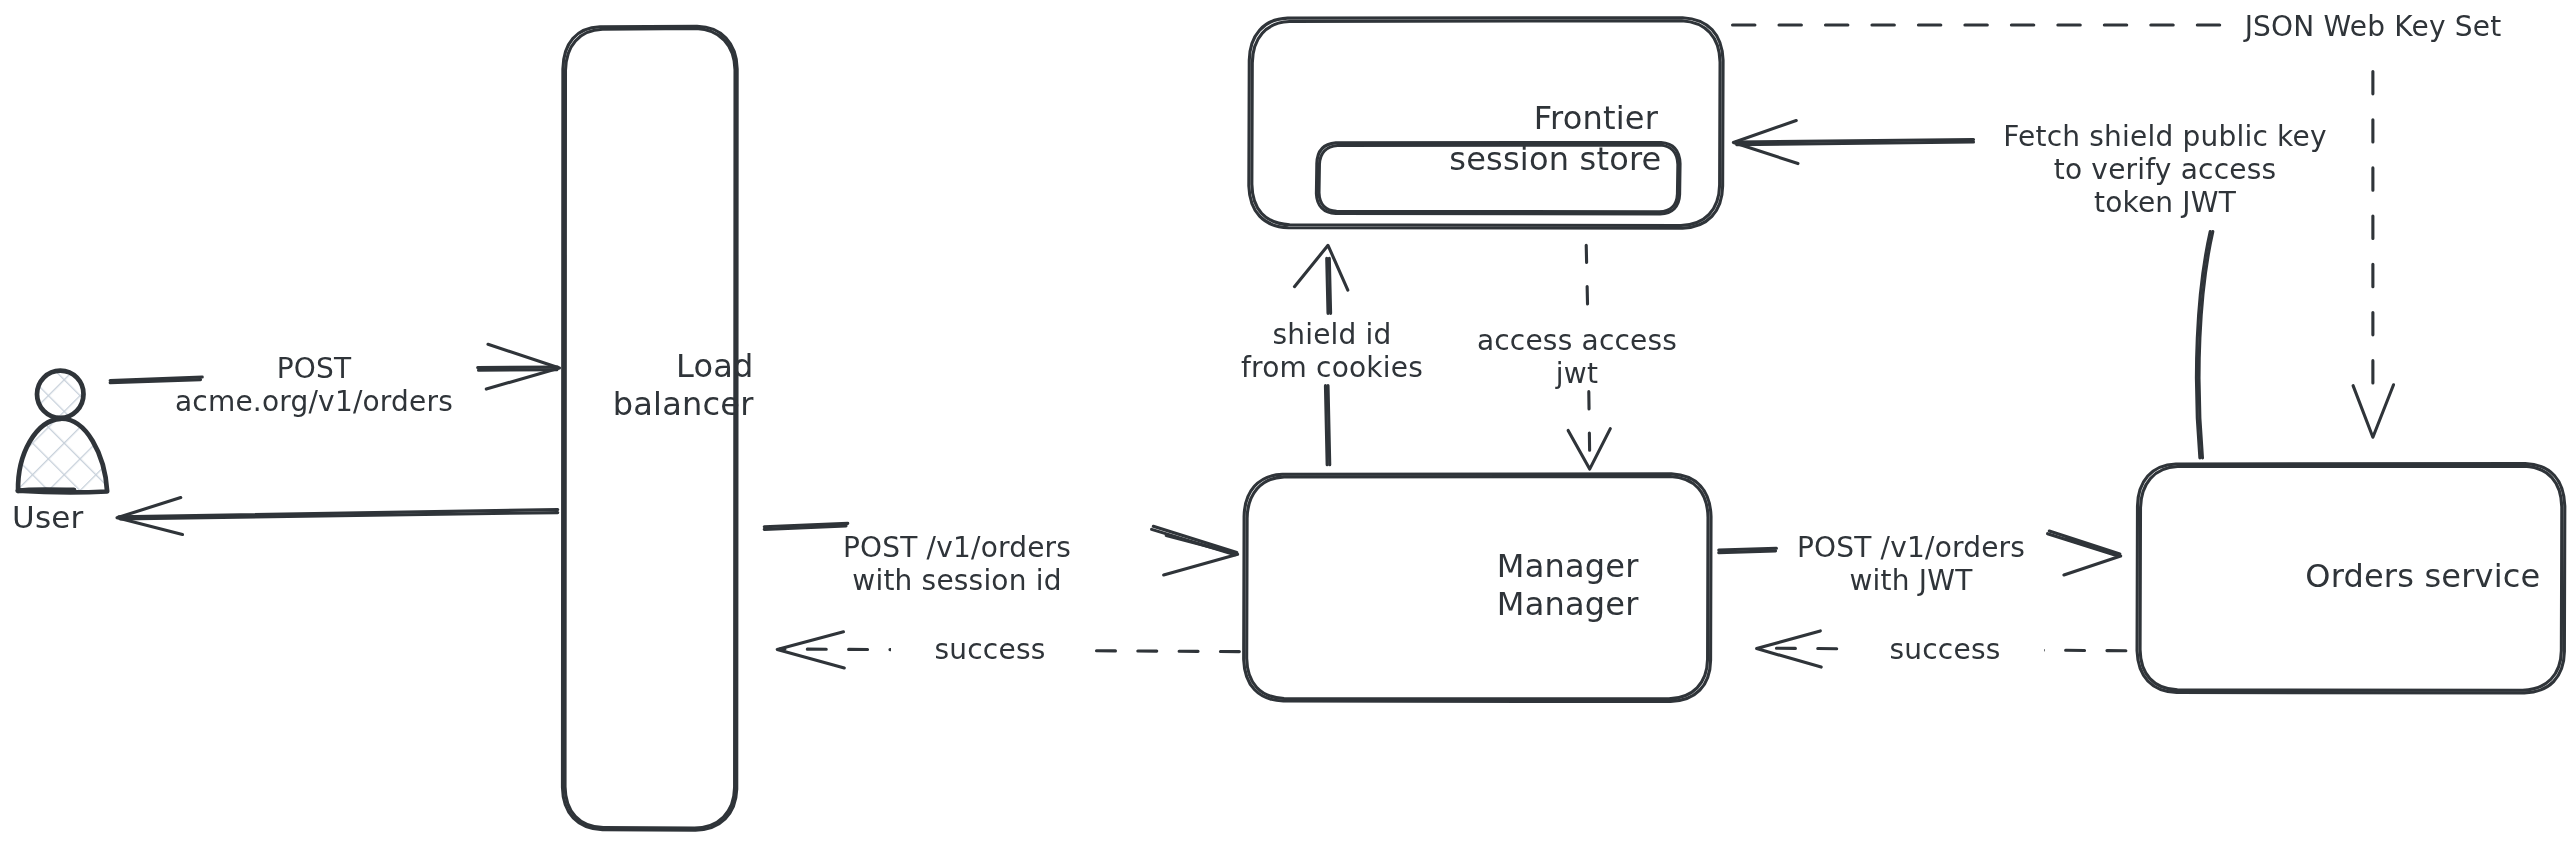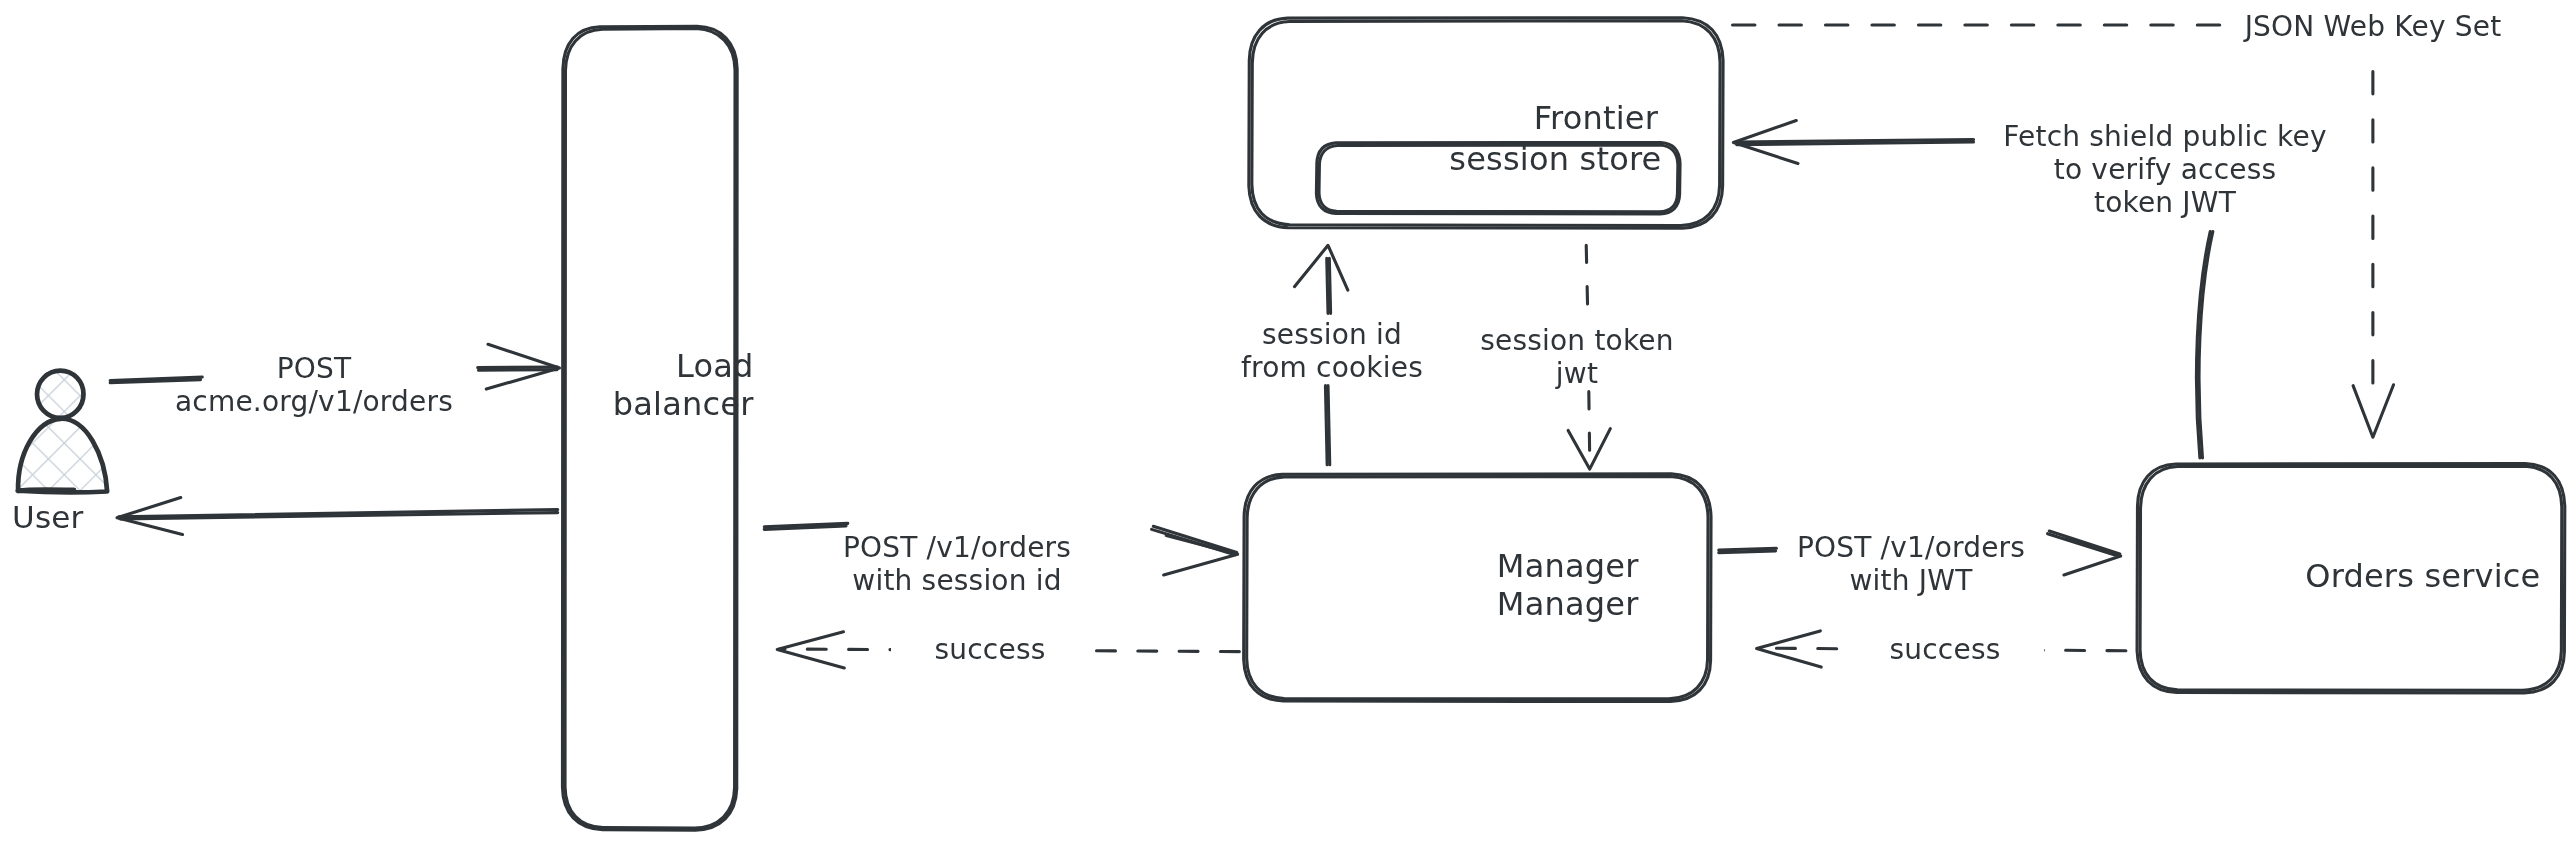--- a/index.html
+++ b/index.html
@@ -227,22 +227,22 @@
   <div class="lbl edge-label ctr" style="left:957px; top:564px; width:361px;"><span>POST /v1/orders</span><br><span>with session id</span></div>
 
   <div class="lbl edge-label ctr" style="left:990px; top:650px; width:198px;
        background:#ffffff;">success</div>
 
   <div class="lbl edge-label ctr" style="left:1911px; top:564px; width:361px;"><span>POST /v1/orders</span><br><span>with JWT</span></div>
 
   <div class="lbl edge-label ctr" style="left:1945px; top:650px; width:198px;
        background:#ffffff;">success</div>
 
-  <div class="lbl small-label ctr" style="left:1332px; top:351px; width:275px;"><span>session id</span><br><span>from cookies</span></div>
-
-  <div class="lbl small-label ctr" style="left:1577px; top:357px; width:258px;"><span>session token</span><br><span>jwt</span></div>
+  <div class="lbl small-label ctr" style="left:1332px; top:351px; width:275px;"><span>shield id</span><br><span>from cookies</span></div>
+
+  <div class="lbl small-label ctr" style="left:1577px; top:357px; width:258px;"><span>access access</span><br><span>jwt</span></div>
 
   <div class="lbl small-label ctr" style="left:2373px; top:27px; width:361px;">JSON Web Key Set</div>
 
   <div class="lbl small-label ctr" style="left:2165px; top:170px; width:396px;"><span>Fetch shield public key</span><br><span>to verify access</span><br><span>token JWT</span></div>
 
 </div>
 
 
 </body></html>

